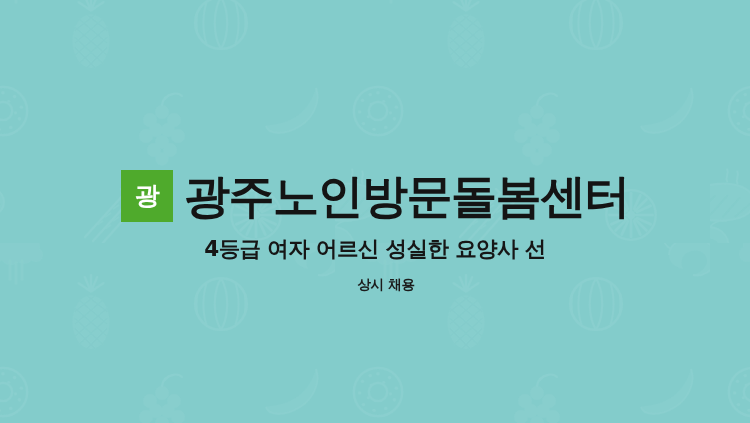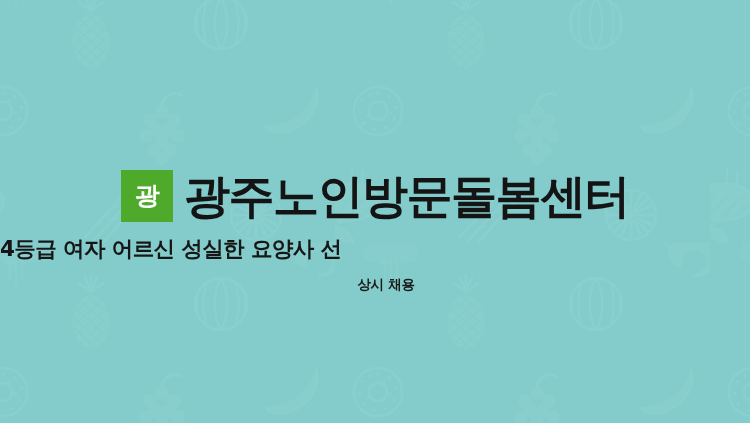--- a/index.html
+++ b/index.html
@@ -71,21 +71,21 @@
     line-height: 1;
     letter-spacing: -1.5px;
     white-space: nowrap;
   }
 
   #subtitle {
     position: absolute;
     top: 236px;
     left: 0;
     right: 0;
-    text-align: left;
+    text-align: center;
     color: #161616;
     font-size: 21.5px;
     font-weight: 700;
     line-height: 1.25;
     letter-spacing: -0.6px;
     white-space: nowrap;
   }
 
   #tagline {
     position: absolute;

